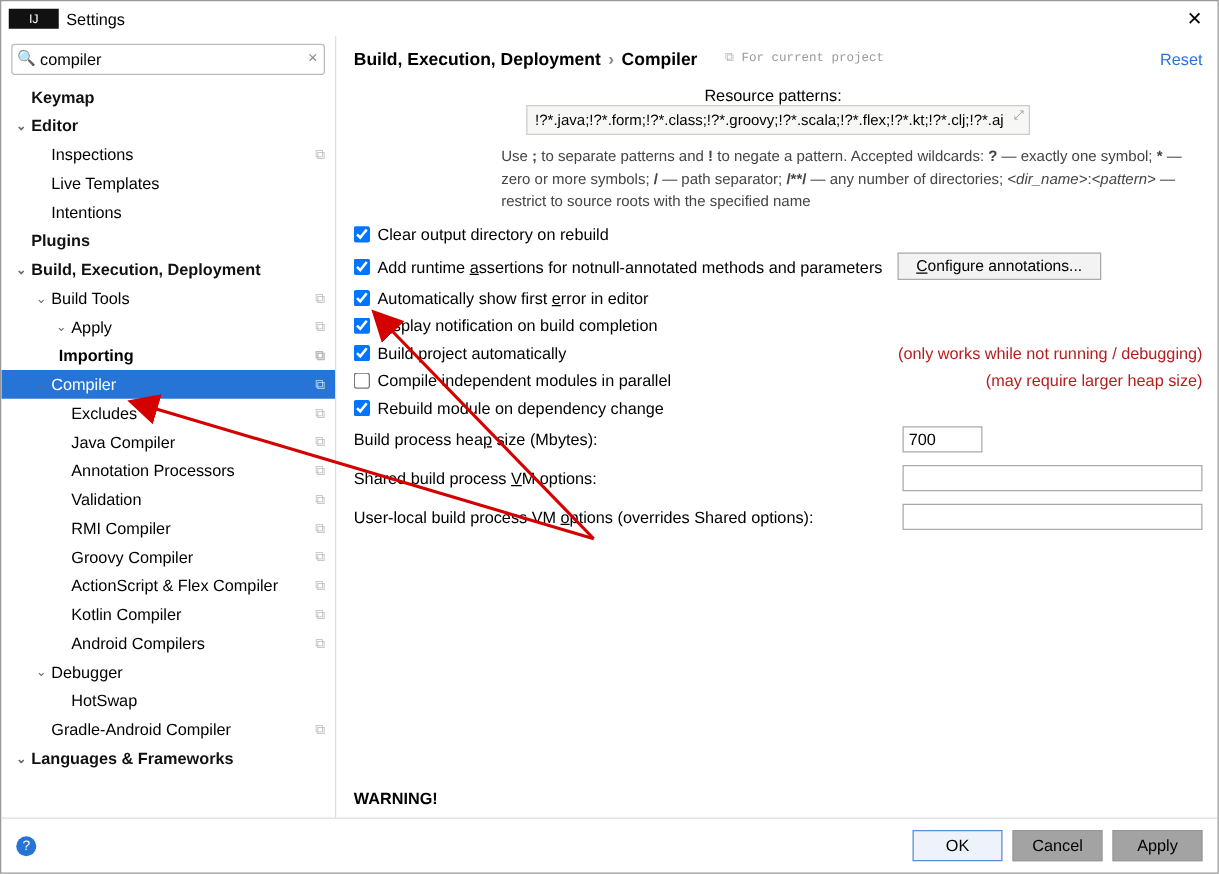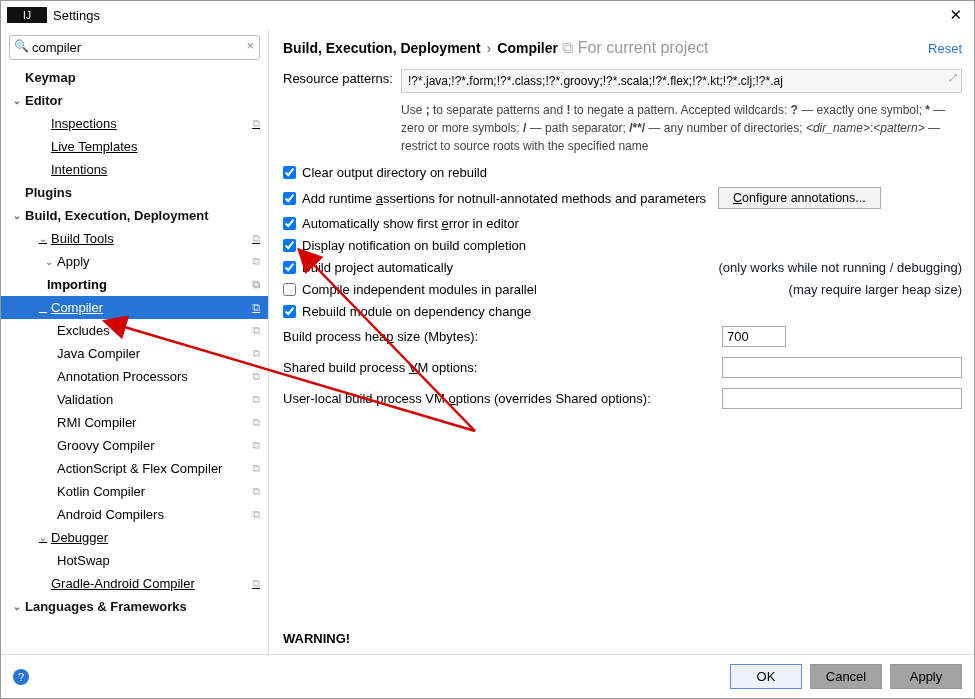--- a/index.html
+++ b/index.html
@@ -17,36 +17,36 @@
 .search .x { position:absolute; right:6px; top:3px; color:#888; font-size:13px; cursor:pointer;}
 .tree { flex:1; overflow:auto; font-size:13px; }
 .titem { display:flex; align-items:center; padding:4px 8px; cursor:pointer; position:relative; }
 .titem .chev { width:12px; text-align:center; color:#666; font-size:10px; margin-right:2px;}
 .titem .chev.empty{visibility:hidden;}
 .titem.bold{font-weight:bold; color:#111;}
 .titem.selected{background:#2675d6; color:#fff;}
 .titem.selected .copyic{color:#cde;}
 .titem .lbl{flex:1;}
 .copyic{color:#bbb; font-size:11px; margin-left:4px;}
-.ind0{padding-left:10px;} .ind1{padding-left:36px;text-decoration:underline;} .ind2{padding-left:42px;} .ind3{padding-left:32px;font-weight:bold;}
+.ind0{padding-left:10px;} .ind1{padding-left:26px;} .ind2{padding-left:42px;} .ind3{padding-left:32px;font-weight:bold;}
 .main { flex:1; display:flex; flex-direction:column; overflow:auto; padding:10px 12px 6px 14px; font-size:13px; }
 .crumbrow{display:flex; align-items:center; margin-bottom:12px;}
 .crumb{font-weight:bold; font-size:14px;}
 .crumb .sep{color:#888; margin:0 6px;}
-.forproj{color:#999; font-size:16px; margin-left:4px;}
+.forproj{color:#999; font-size:10px; margin-left:22px;font-family:Liberation Mono, monospace;}
 .forproj::before{content:"⧉ "; color:#bbb;}
 .reset{margin-left:auto; color:#2675d6; font-size:13px; cursor:pointer;}
-.row{display:flex; align-items:flex-start; margin-bottom:8px;}
+.row{display:flex; align-items:center; margin-bottom:8px;flex-direction:column;}
 .row label.left{width:118px; padding-top:2px;}
 .patbox{flex:1; background:#f7f7f5; border:1px solid #ccc; padding:4px 20px 4px 6px; font-family:"Consolas",monospace; font-size:12px; position:relative;}
 .patbox .expand{position:absolute; right:4px; top:2px; color:#999; font-size:10px;}
 .help{margin-left:118px; font-size:12px; color:#444; line-height:1.5; margin-bottom:10px;}
 .chk{display:flex; align-items:center; margin-bottom:7px;}
 .chk input{margin-right:6px;}
-.chk .hint{margin-left:auto; color:#0f172a; font-size:13px;}
+.chk .hint{margin-left:auto; color:#b91c1c; font-size:13px;}
 .btnlike{border:1px solid #aaa; background:#f3f3f3; padding:3px 14px; font-size:12.5px; cursor:pointer; margin-left:12px;}
 u.acc{text-decoration:underline;}
 .frow{display:flex; align-items:center; margin-bottom:10px;}
 .frow .flabel{white-space:nowrap;}
 .frow input.num{width:64px; padding:2px 4px; border:1px solid #aaa; font-size:13px; margin-left:8px;}
 .frow input.wide{width:240px; padding:2px 4px; border:1px solid #aaa; font-size:13px; margin-left:8px;}
 .spacer-col{flex:1;}
 .warn{font-weight:bold; font-size:13px; margin-top:auto; line-height:1.4;}
 .footer{height:44px; display:flex; align-items:center; border-top:1px solid #ddd; padding:0 12px;}
 .footer .help-ic{width:16px;height:16px;border-radius:50%;background:#2675d6;color:#fff;display:flex;align-items:center;justify-content:center;font-size:11px;cursor:pointer;}

